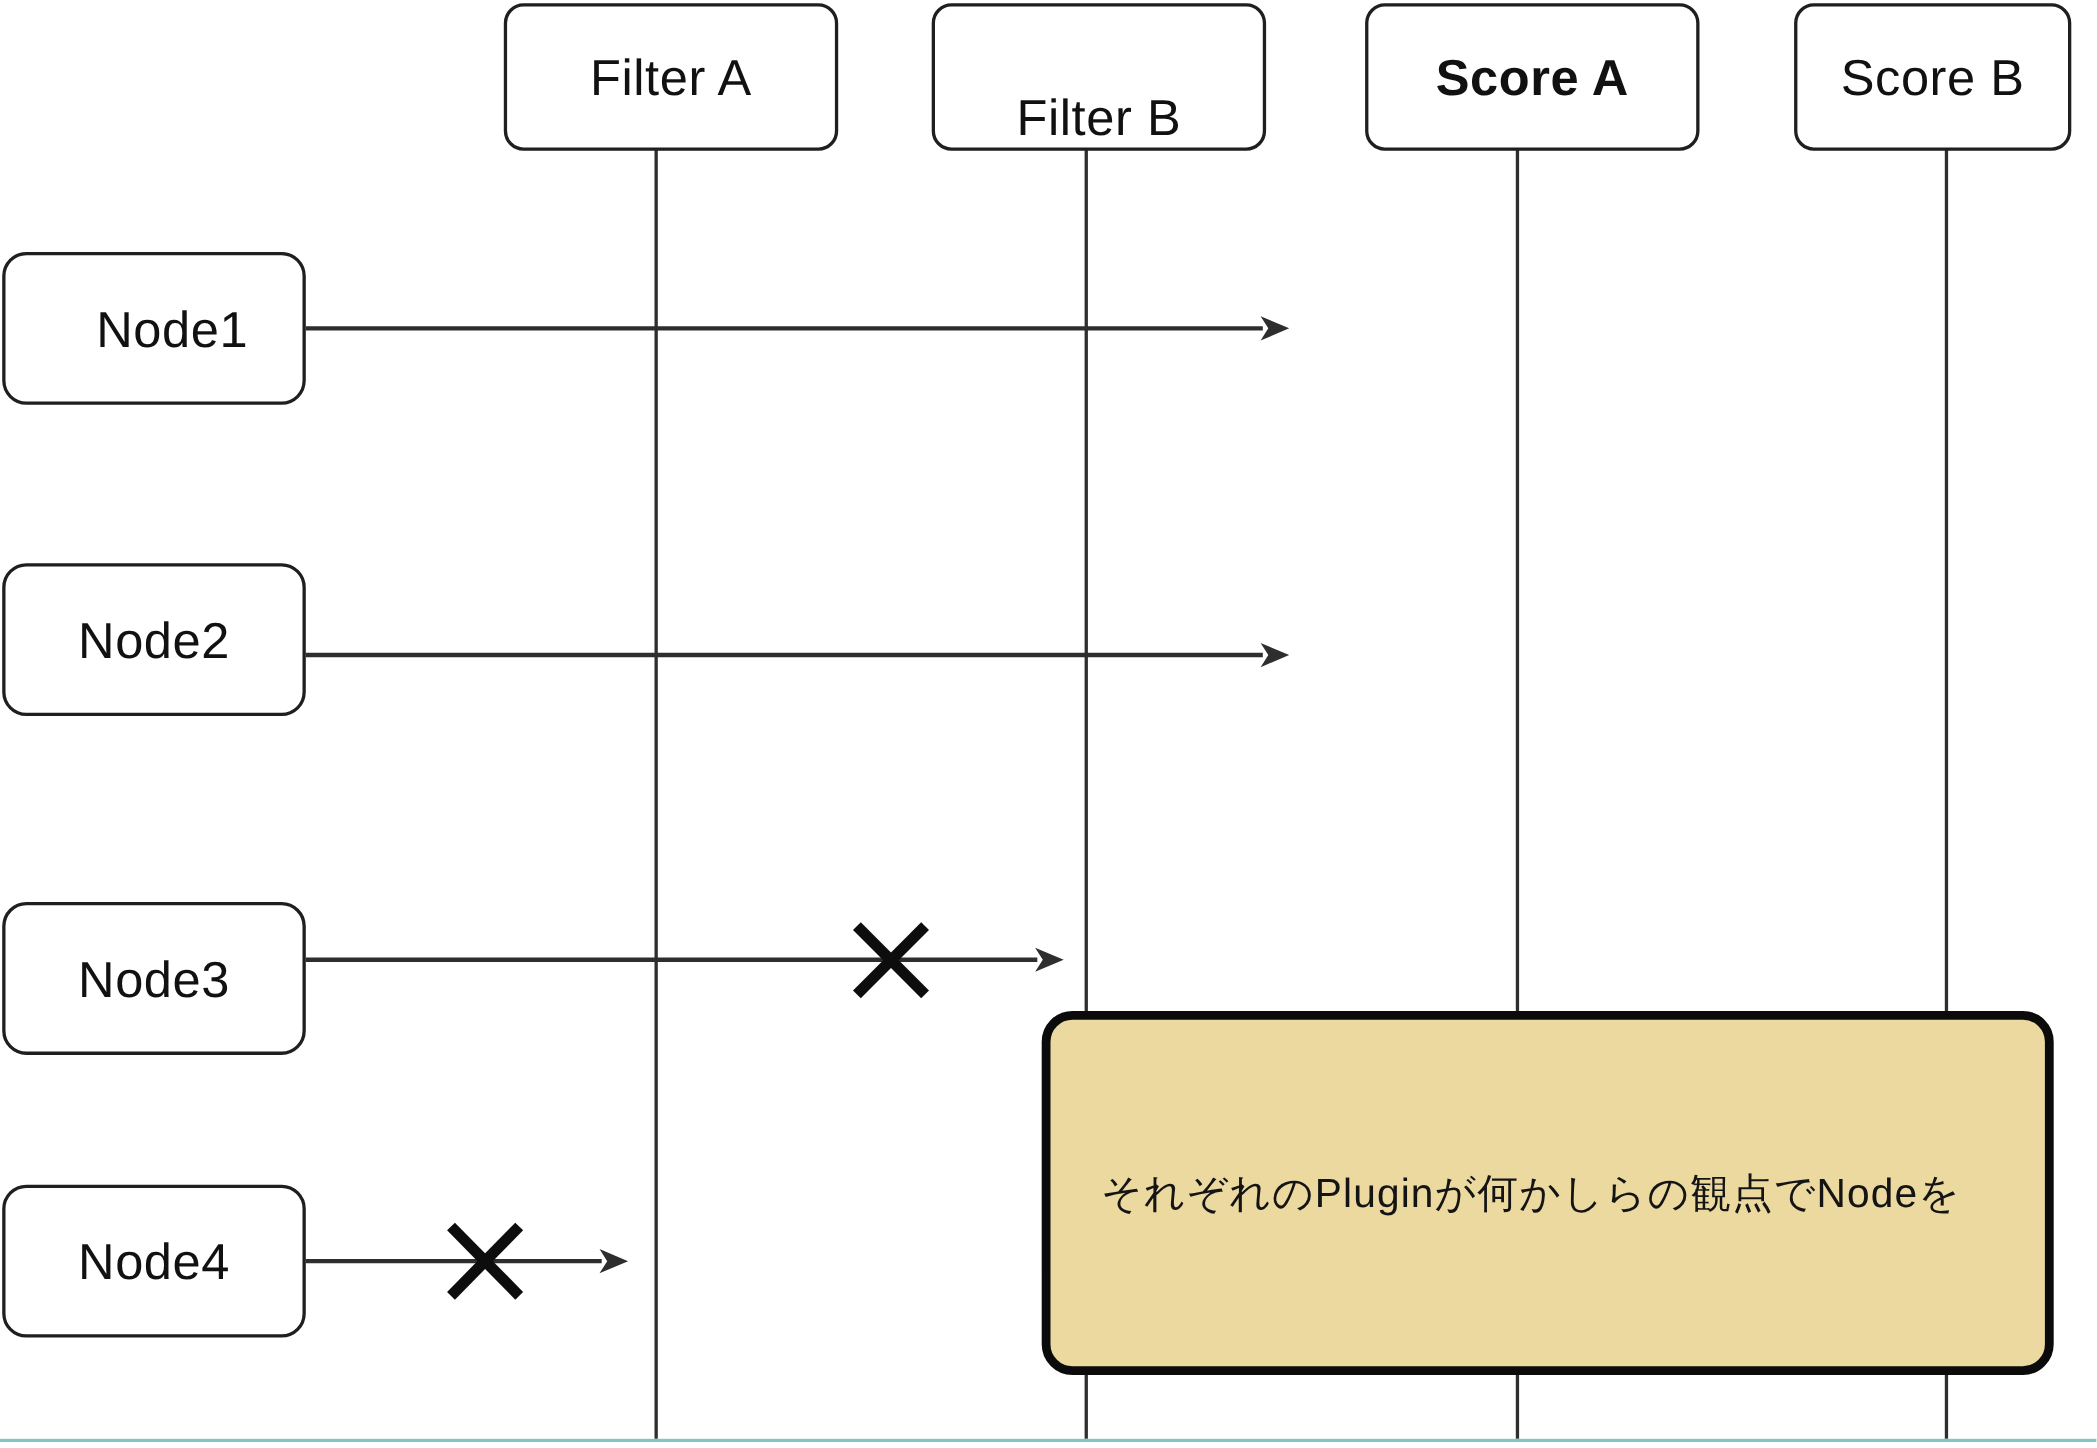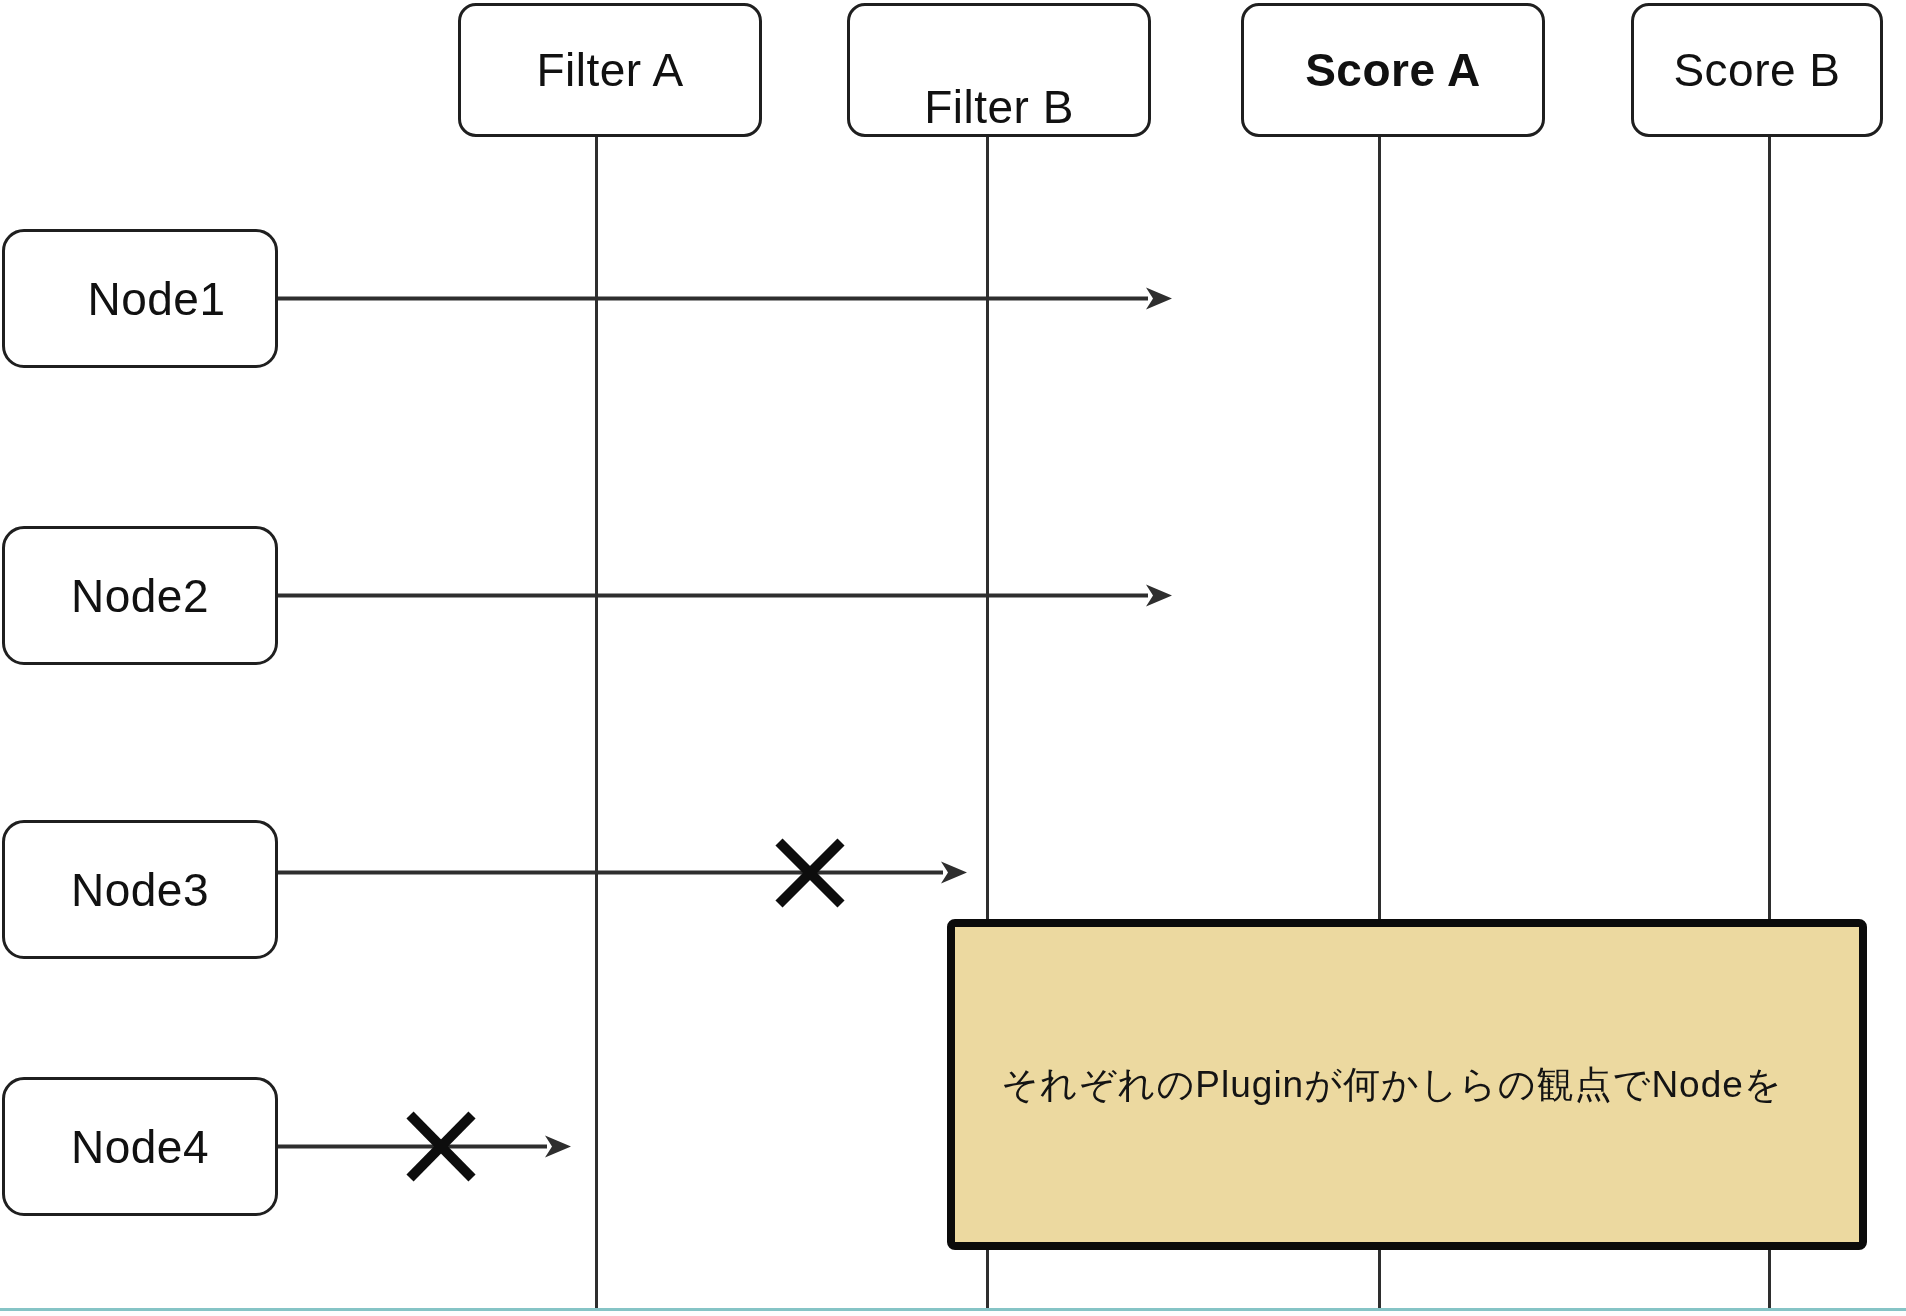--- a/index.html
+++ b/index.html
@@ -29,21 +29,21 @@
     display:flex;align-items:center;justify-content:center;
     font-size:46px;letter-spacing:0.5px;z-index:3;
   }
   svg.overlay{position:absolute;left:0;top:0;z-index:2;}
   .arrow-line{stroke:var(--line);stroke-width:4;}
   .arrow-head{fill:var(--line);stroke:none;}
   .blocked-x{stroke:#0d0d0d;stroke-width:10;stroke-linecap:butt;}
 
   .note{
     position:absolute;left:947px;top:919px;width:920px;height:331px;
-    background:var(--note-fill);border:8px solid var(--note-border);border-radius:8px;
+    background:var(--note-fill);border:8px solid var(--note-border);border-radius:28px;
     display:flex;flex-direction:column;justify-content:center;
     padding:0 30px 0 46px;z-index:5;
   }
   .note-line{
     font-size:37px;line-height:74px;letter-spacing:1px;
     color:#141414;white-space:nowrap;
   }
   .bottom-rule{
     position:absolute;left:0;top:1308px;width:1906px;height:3px;
     background:var(--bottom-rule);z-index:6;
@@ -70,21 +70,21 @@
 </div>
 
 <div class="lifeline" style="left:595px;"></div>
 <div class="lifeline" style="left:986px;"></div>
 <div class="lifeline" style="left:1378px;"></div>
 <div class="lifeline" style="left:1768px;"></div>
 
 <div class="node-box" style="top:229px;padding-left:33px;">
   <span>Node1</span>
 </div>
-<div class="node-box" style="top:526px;text-align:center;">
+<div class="node-box" style="top:512px;text-align:center;">
   <span>Node2</span>
 </div>
 <div class="node-box" style="top:820px;">
   <span>Node3</span>
 </div>
 <div class="node-box" style="top:1077px;">
   <span>Node4</span>
 </div>
 
 <svg class="overlay" width="1906" height="1316" viewBox="0 0 1906 1316">

